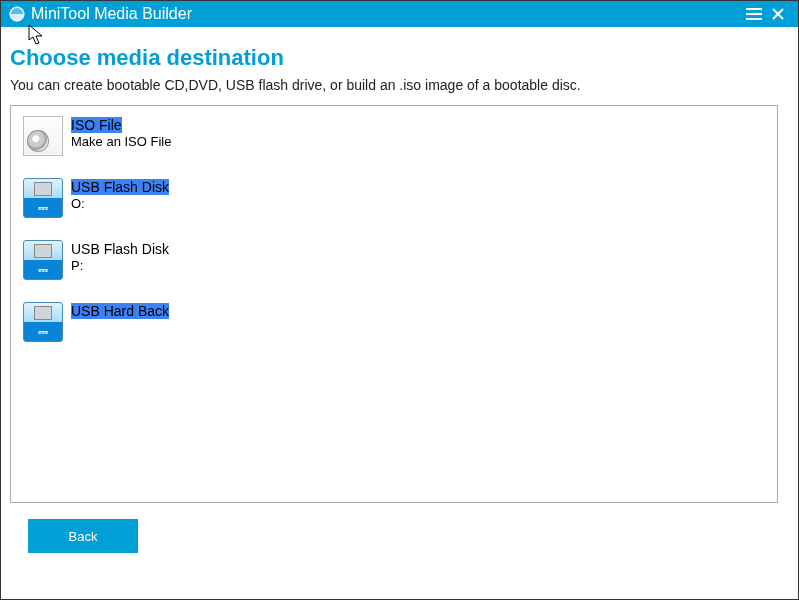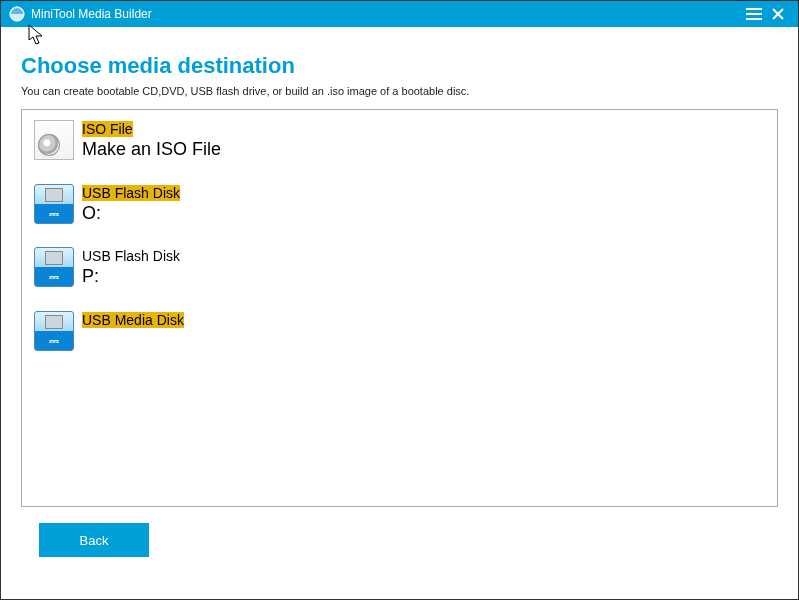--- a/index.html
+++ b/index.html
@@ -11,44 +11,43 @@
     overflow: hidden;
     border: 1px solid #333;
   }
   .titlebar {
     height: 26px;
     background: #009fd7;
     display: flex;
     align-items: center;
     padding: 0 8px;
     color: #fff;
-    font-size: 12px;
+    font-size: 16px;
   }
   .titlebar .logo {
     width: 16px; height: 16px; margin-right: 6px;
     display: inline-flex; align-items: center; justify-content: center;
   }
   .titlebar .spacer { flex: 1; }
   .titlebar .tb-icon {
     width: 24px; height: 24px; display: inline-flex;
     align-items: center; justify-content: center;
     cursor: pointer; font-size: 16px; font-weight: bold;
   }
   .content {
-    padding: 18px 20px 0 20px;
-    margin-top: 8px;
+    padding: 18px 20px 0 9px;
   }
   h1.page-title {
     color: #009fd7;
     font-size: 22px;
     font-weight: 600;
     margin-bottom: 6px;
   }
   .subtitle {
-    font-size: 11px;
+    font-size: 14px;
     color: #222;
     margin-bottom: 12px;
   }
   .list-frame {
     border: 1px solid #aaa;
     height: 398px;
     padding: 10px 12px;
     overflow: hidden;
   }
   .media-item {
@@ -61,23 +60,23 @@
     width: 40px; height: 40px; flex-shrink: 0;
     margin-right: 8px;
   }
   .media-text { padding-top: 0; }
   .media-title {
     font-size: 14px;
     color: #000;
     display: inline;
     line-height: 1.3;
   }
-  .hl { background: #eab308; }
+  .hl { background: #3b82f6; }
   .media-sub {
-    font-size: 18px;
+    font-size: 13px;
     color: #000;
     margin-top: 0px;
     line-height: 1.3;
   }
   .button-row {
     display: flex;
     justify-content: space-between;
     padding: 16px 18px 0 18px;
   }
   .btn {
@@ -186,21 +185,21 @@
       <div class="media-icon icon-usb"></div>
       <div class="media-text">
         <span class="media-title">USB Flash Disk</span>
         <div class="media-sub">P:</div>
       </div>
     </div>
 
     <div class="media-item">
       <div class="media-icon icon-usb"></div>
       <div class="media-text">
-        <span class="media-title hl">USB Media Disk</span>
+        <span class="media-title hl">USB Hard Back</span>
       </div>
     </div>
 
 
   </div>
 
   <div class="button-row">
     <button class="btn">Back</button>
   </div>
 </div>

